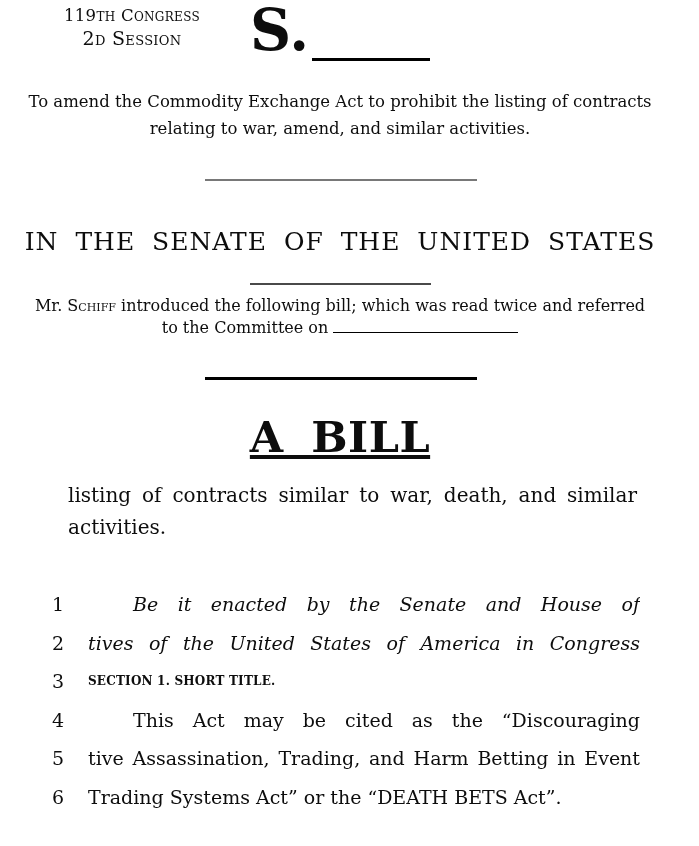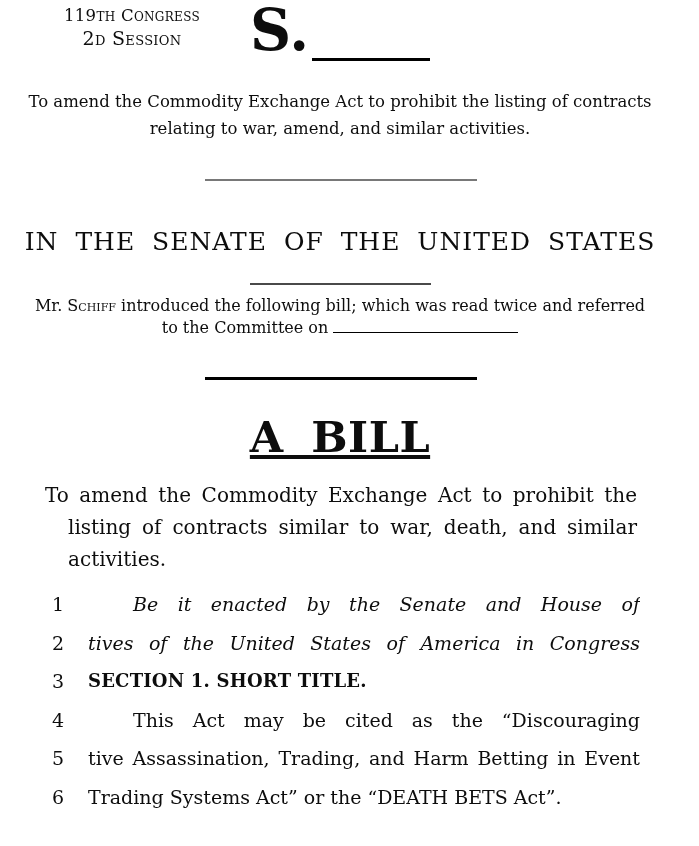--- a/index.html
+++ b/index.html
@@ -45,21 +45,21 @@
   .lt-line.last{text-align:center;text-align-last:left;}
 
   
   .body-lines{position:absolute;left:52px;top:585px;width:588px;font-size:19px;}
   .body-line{display:flex;height:38.5px;line-height:38.5px;}
   .line-num{width:36px;flex:0 0 36px;text-align:left;}
   .line-text{flex:1 1 auto;overflow:hidden;}
   .line-text.justify{text-align:justify;text-align-last:justify;}
   .line-text.indent{text-indent:45px;}
   .line-text.italic{font-style:italic;}
-  .line-text.heading{font-weight:bold;font-size:18px;letter-spacing:0.2px;}
+  .line-text.heading{font-weight:bold;font-size:12px;letter-spacing:0.2px;}
 </style>
 </head>
 <body>
 
 <div class="page">
 
   <div class="congress-block">
     <div class="congress-line sc">119th Congress</div>
     <div class="session-line sc">2d Session</div>
   </div>
@@ -81,21 +81,20 @@
   <div class="centerbox introduction">
     <div><span>Mr.&nbsp;</span><span class="sc">Schiff</span><span> introduced the following bill; which was read twice and referred</span></div>
     <div><span>to the Committee on</span><span class="committee-blank"></span></div>
   </div>
 
   <div class="rule-2"></div>
 
   <div class="centerbox bill-heading">A BILL</div>
 
   <div class="long-title">
-    <div class="lt-line">To amend the Commodity Exchange Act to prohibit the</div>
     <div class="lt-line cont">listing of contracts similar to war, death, and similar</div>
     <div class="lt-line cont last">activities.</div>
   </div>
 
   <div class="body-lines">
     <div class="body-line">
       <span class="line-num">1</span>
       <span class="line-text italic indent justify">Be it enacted by the Senate and House of Representa-</span>
     </div>
     <div class="body-line">

